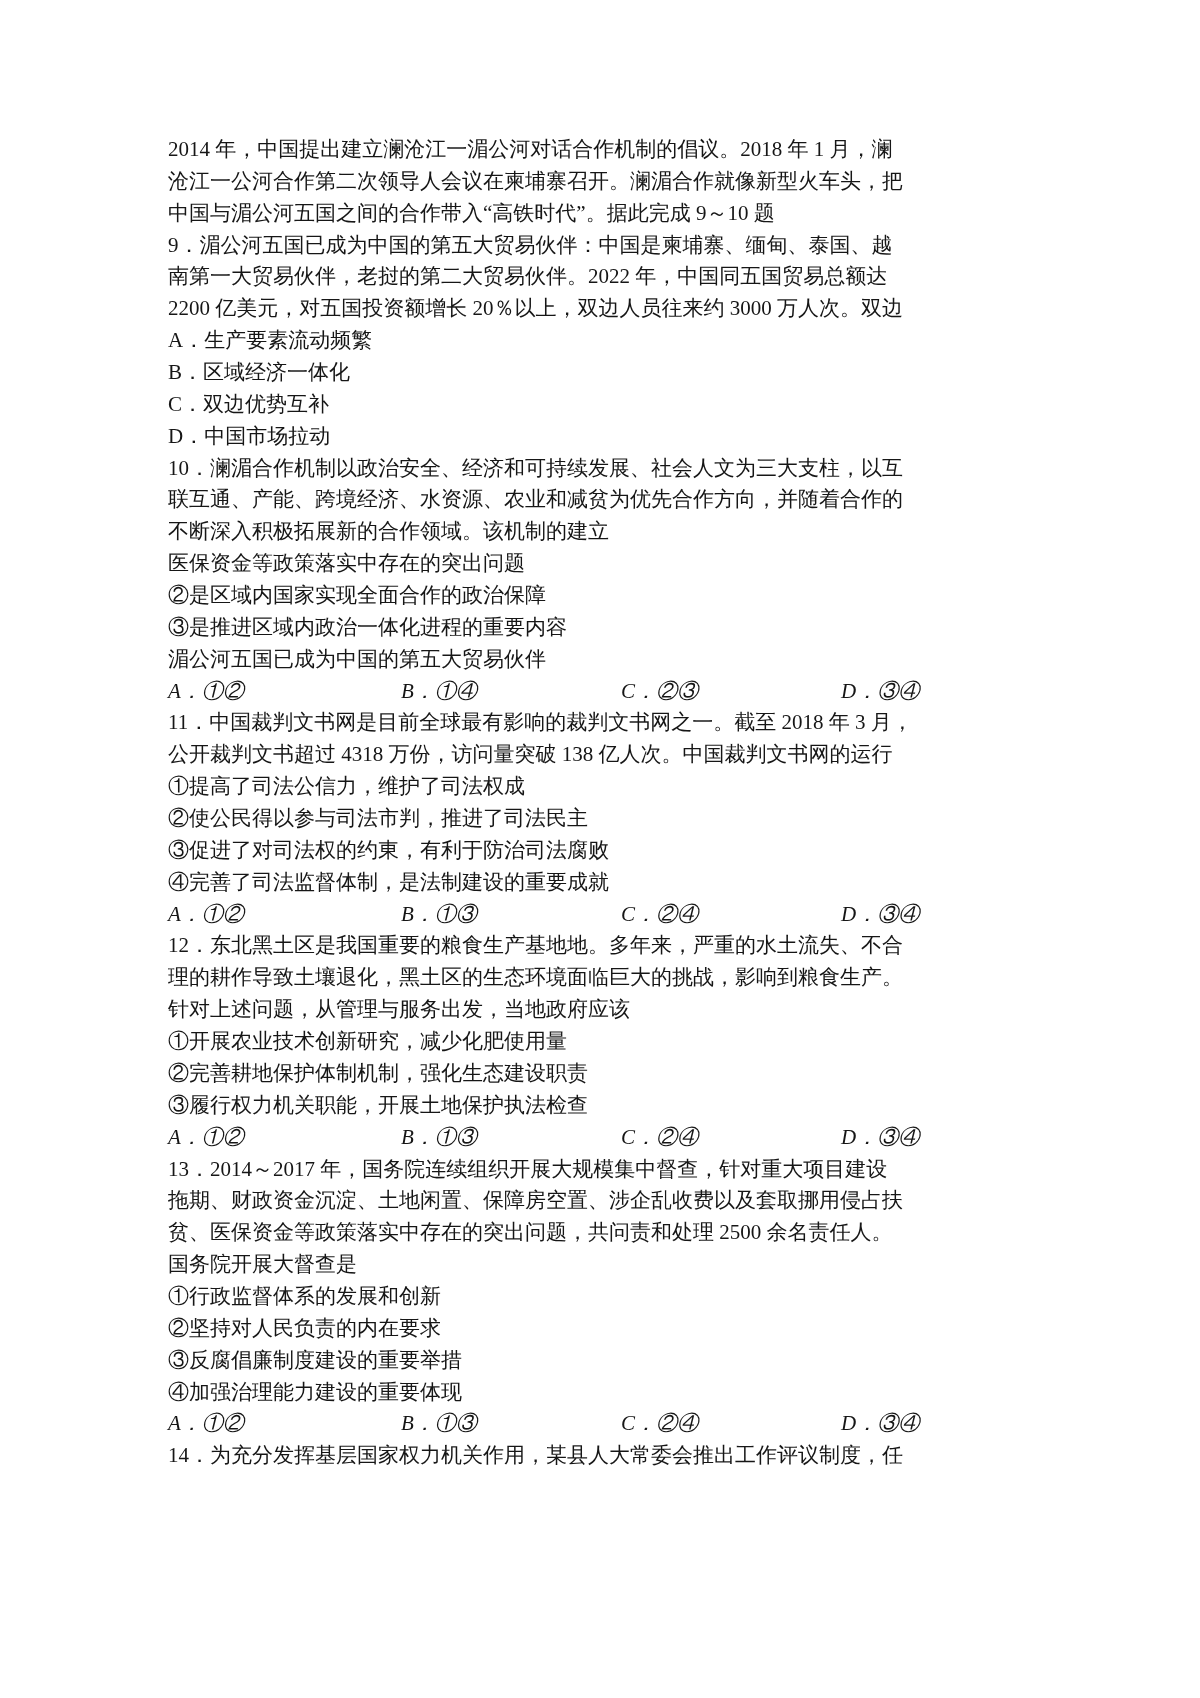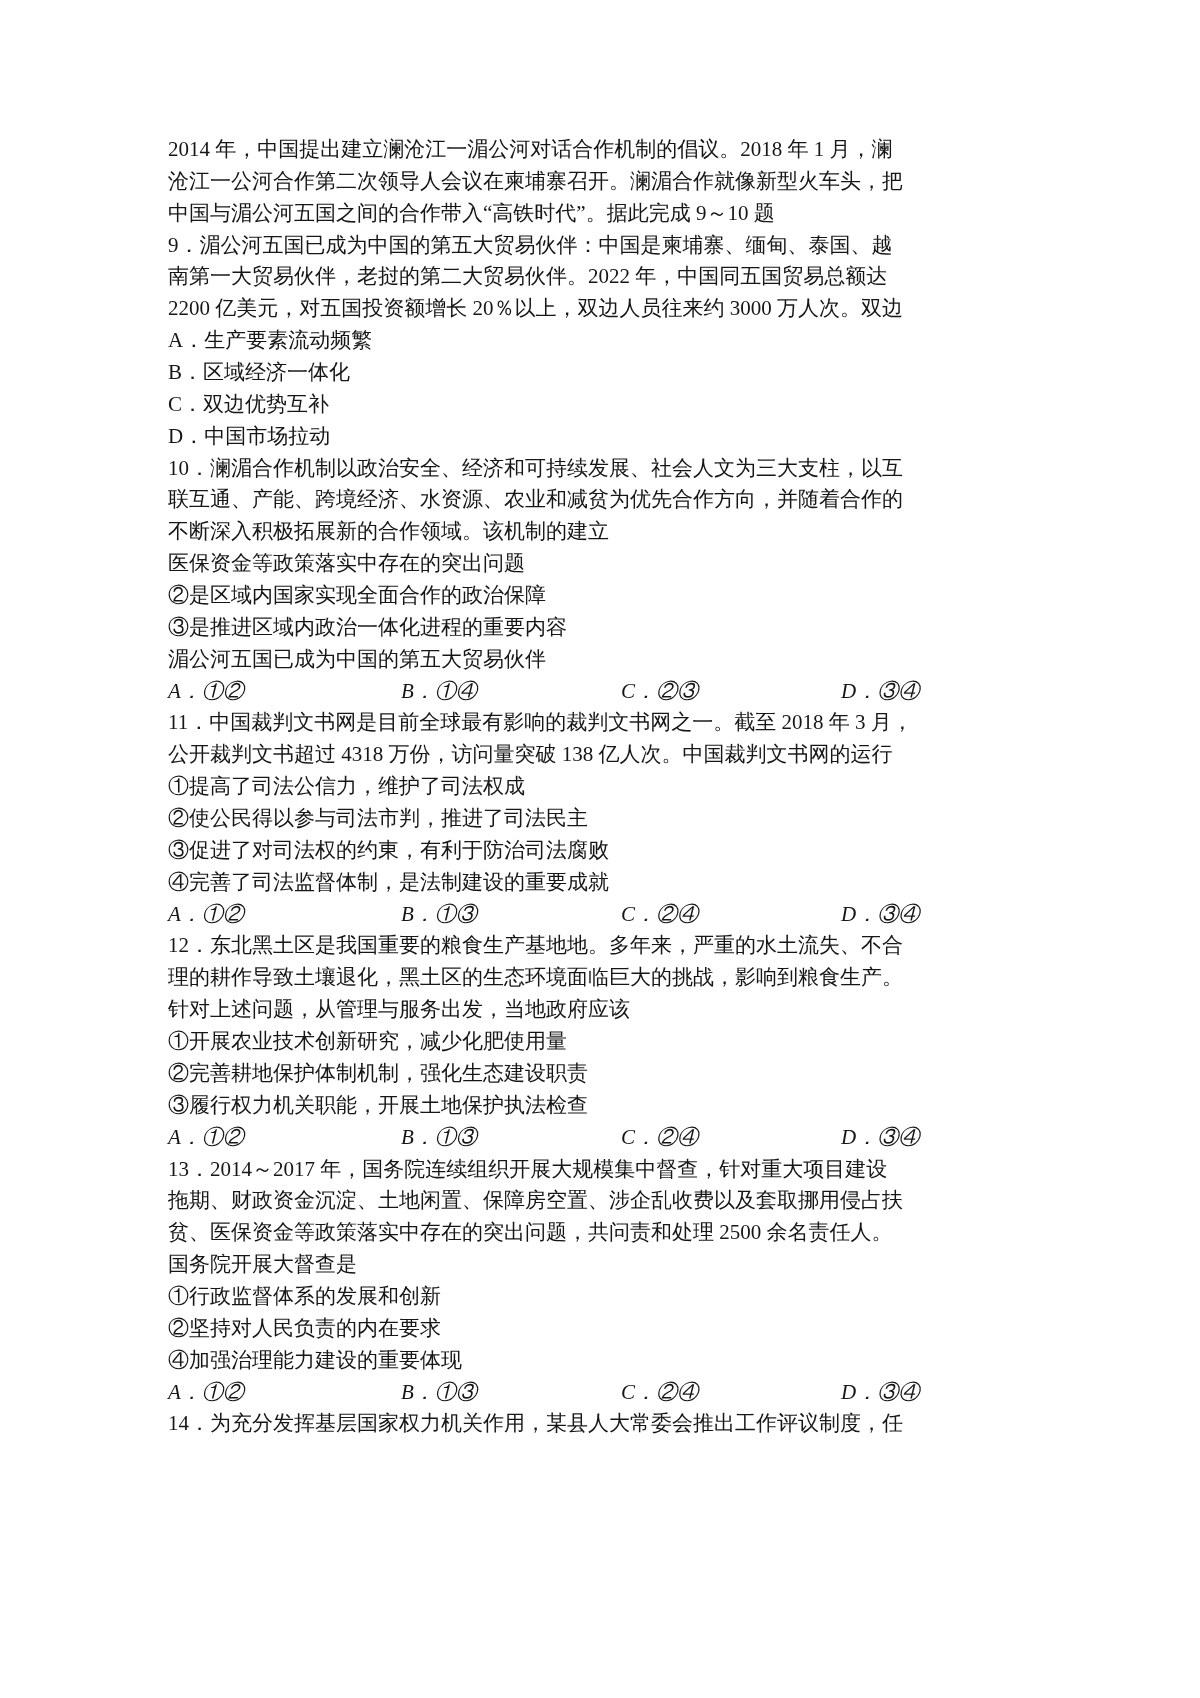--- a/index.html
+++ b/index.html
@@ -90,20 +90,21 @@
         <span class="opt">B．①③</span>
         <span class="opt">C．②④</span>
         <span class="opt">D．③④</span>
       </div>
       <div class="line">13．2014～2017 年，国务院连续组织开展大规模集中督查，针对重大项目建设</div>
       <div class="line">拖期、财政资金沉淀、土地闲置、保障房空置、涉企乱收费以及套取挪用侵占扶</div>
       <div class="line">贫、医保资金等政策落实中存在的突出问题，共问责和处理 2500 余名责任人。</div>
       <div class="line">国务院开展大督查是</div>
       <div class="line">①行政监督体系的发展和创新</div>
       <div class="line">②坚持对人民负责的内在要求</div>
+      <div class="line">③反腐倡廉制度建设的重要举措</div>
       <div class="line">④加强治理能力建设的重要体现</div>
       <div class="line options-row">
         <span class="opt">A．①②</span>
         <span class="opt">B．①③</span>
         <span class="opt">C．②④</span>
         <span class="opt">D．③④</span>
       </div>
       <div class="line">14．为充分发挥基层国家权力机关作用，某县人大常委会推出工作评议制度，任</div>
     </div>
 </div>

